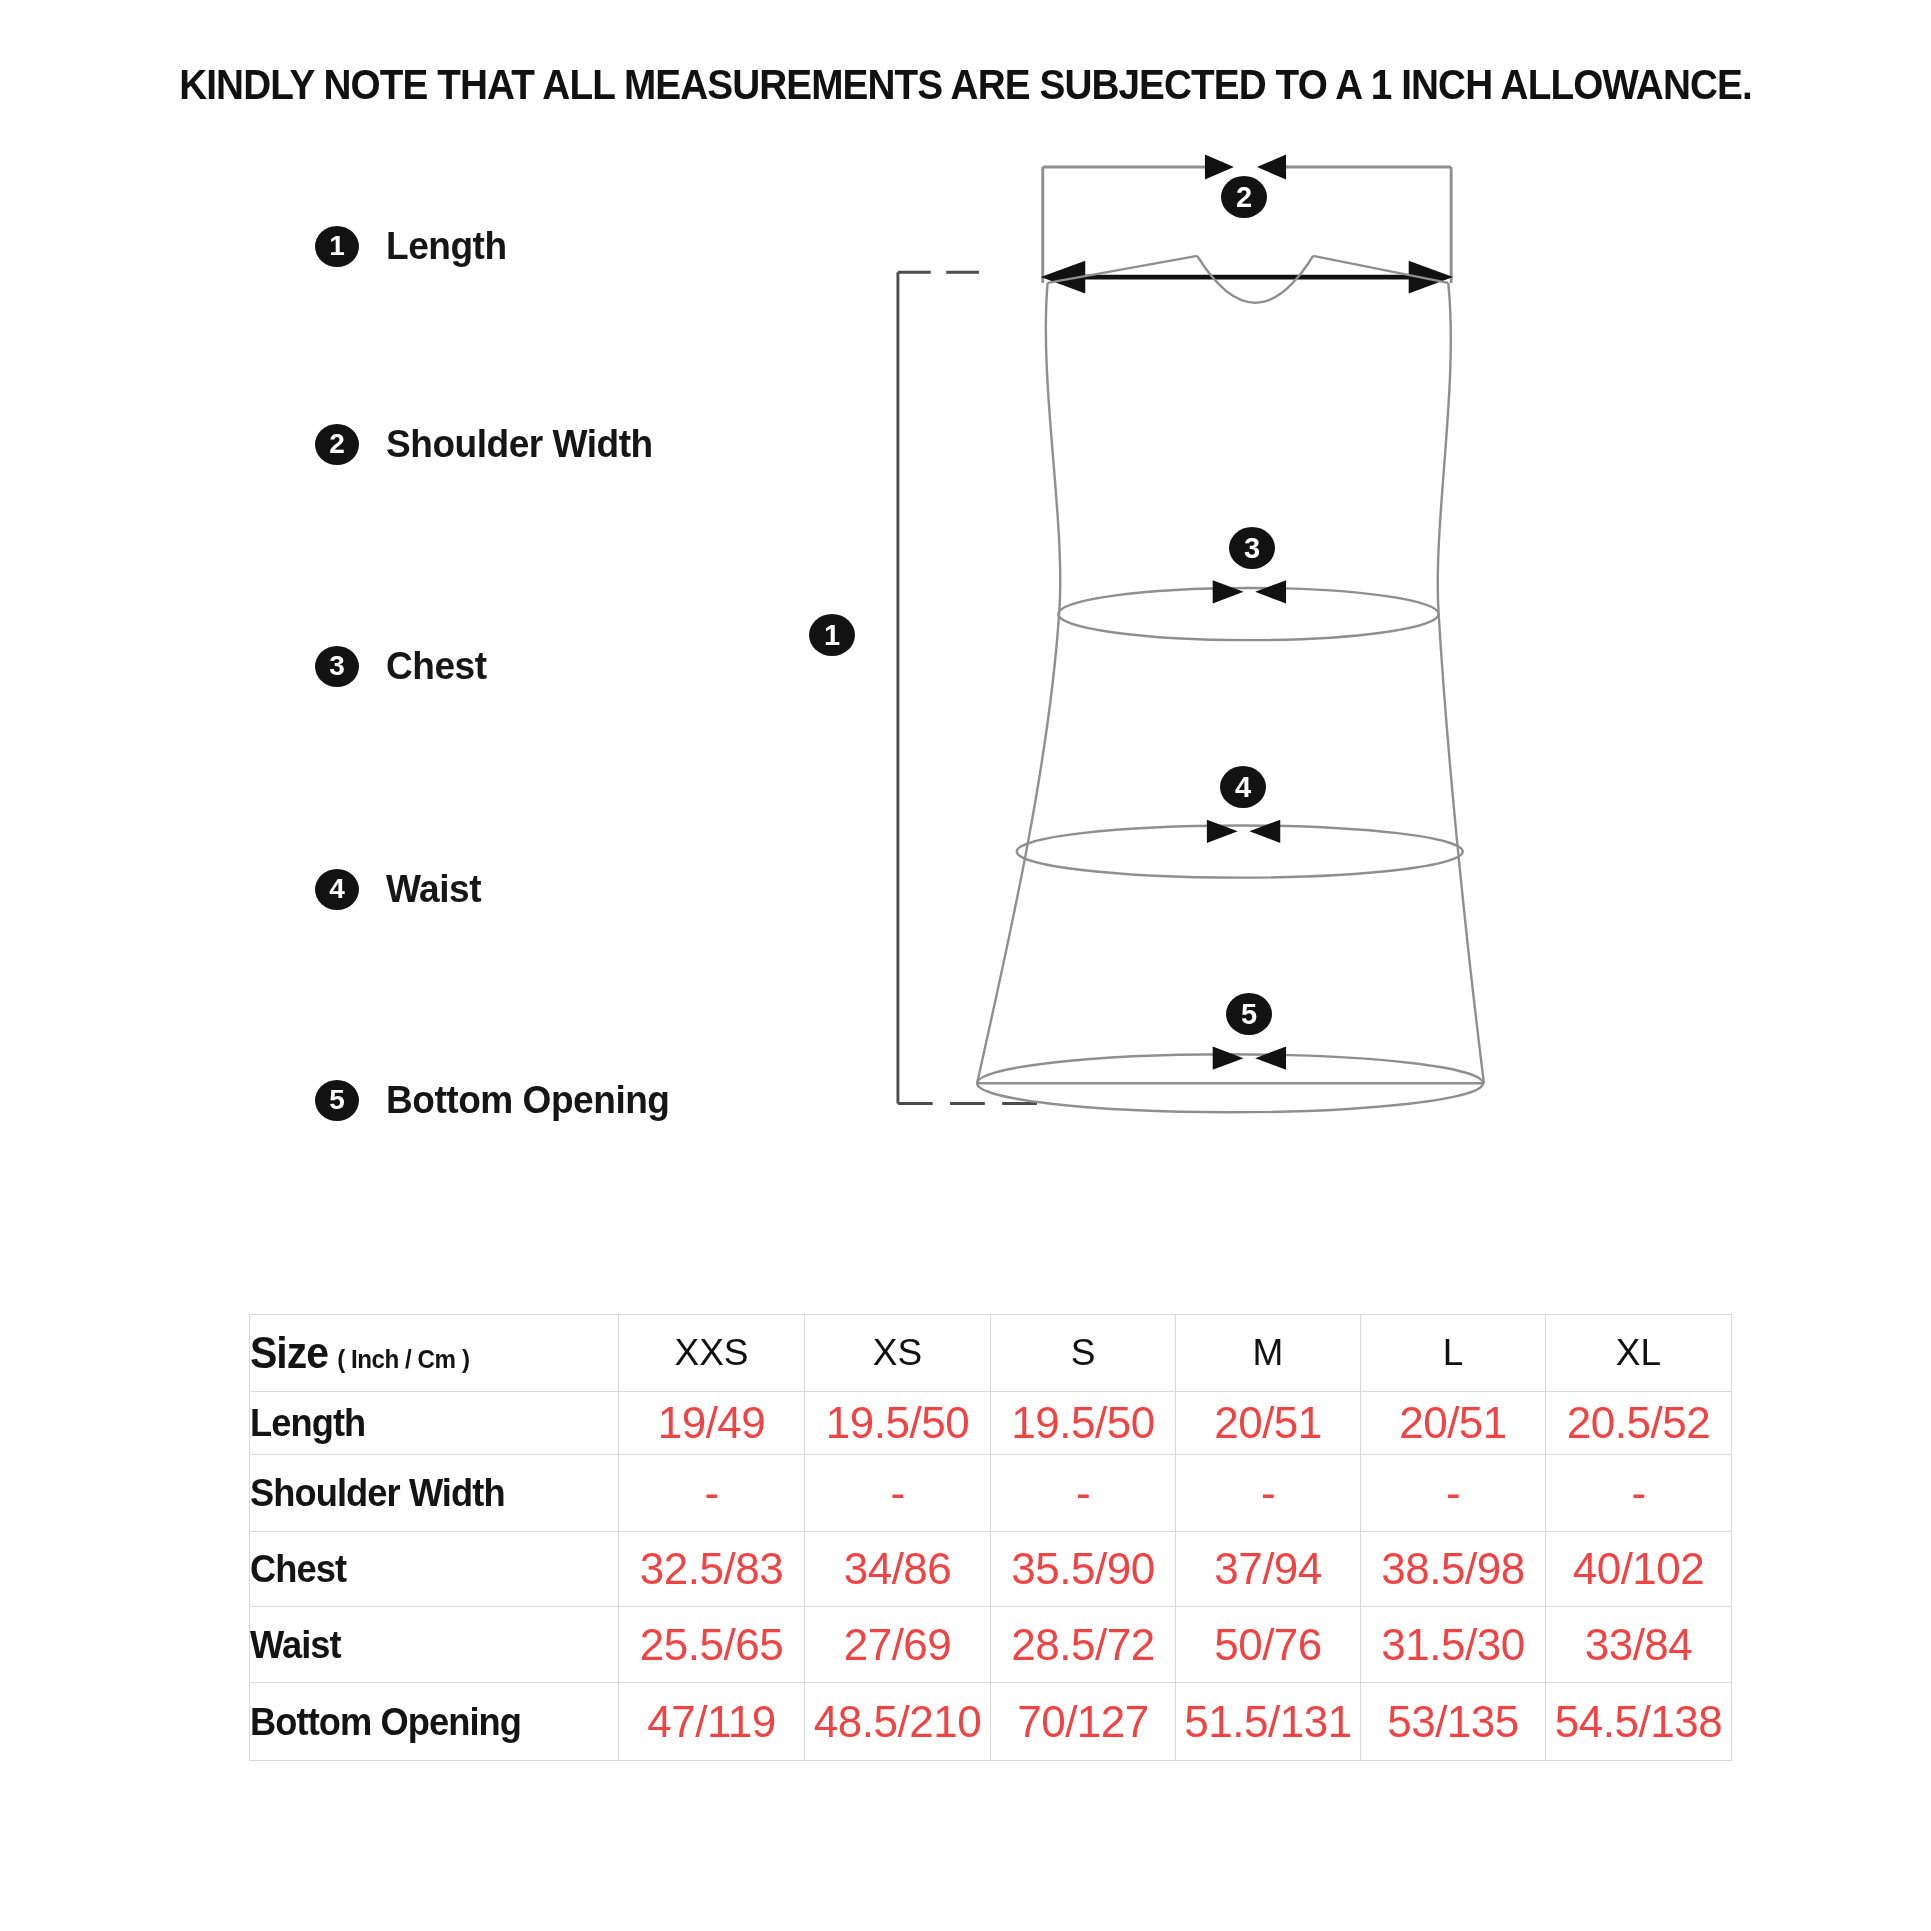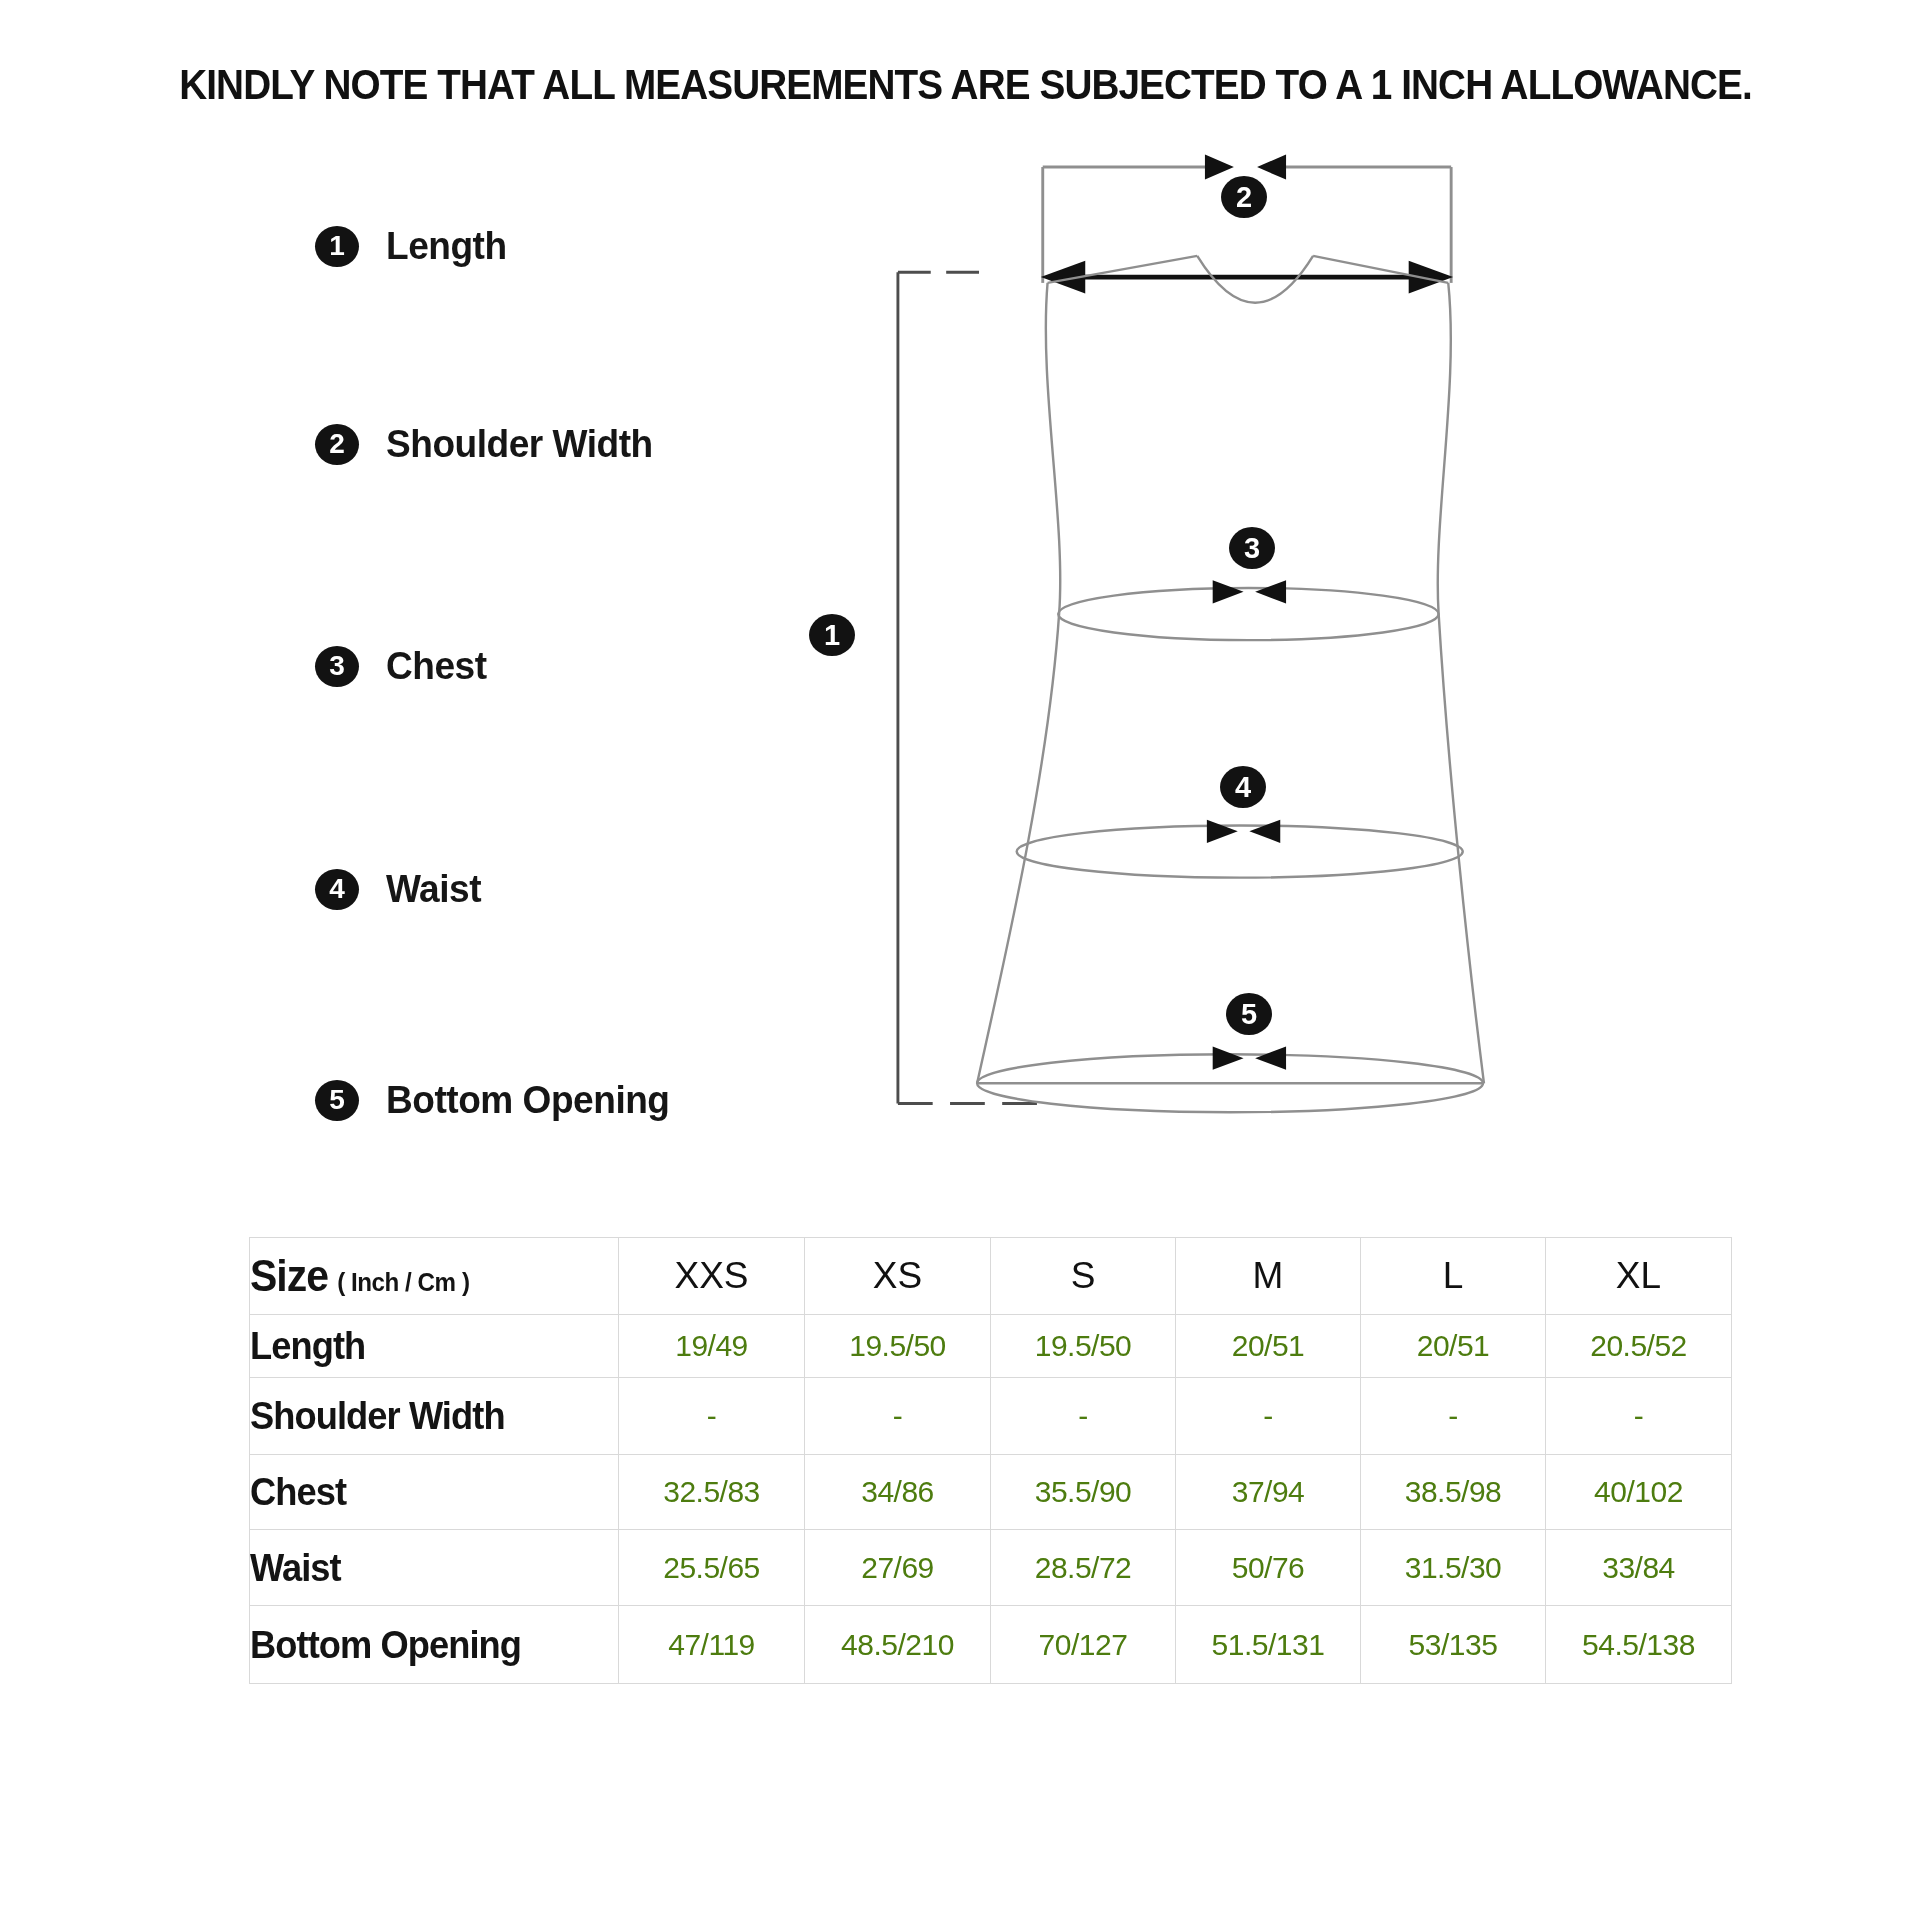--- a/index.html
+++ b/index.html
@@ -26,32 +26,32 @@
   }
   
   .dbadge{
     position:absolute;width:46px;height:42px;background:#121212;border-radius:50%;
     color:#fff;display:flex;align-items:center;justify-content:center;
     font-size:29px;font-weight:700;line-height:1;
   }
   svg.diagram{position:absolute;left:0;top:0}
   
   table.size-table{
-    position:absolute;left:249px;top:1237px;width:1224px;
+    position:absolute;left:249px;top:1314px;width:1224px;
     border-collapse:collapse;table-layout:fixed;background:#fff;
   }
   table.size-table td,table.size-table th{
     border:1px solid #d9d9d9;padding:0;vertical-align:middle;
   }
   .cell-label{
     text-align:left;padding-left:15.4px;font-size:39px;font-weight:700;
     letter-spacing:-1px;color:#141414;white-space:nowrap;
   }
   .cell-label .inner{display:inline-block;transform:scaleX(.93);transform-origin:0 50%}
-  .cell-val{text-align:center;font-size:30px;font-weight:400;color:#4d7c0f;letter-spacing:-0.5px}
+  .cell-val{text-align:center;font-size:44px;font-weight:400;color:#ef4444;letter-spacing:-0.5px}
   .col-head{text-align:center;font-size:37px;font-weight:400;color:#111}
   .size-word{font-size:44px;font-weight:700;letter-spacing:-1px}
   .unit-word{font-size:26px;font-weight:700;letter-spacing:-0.5px;margin-left:9.7px}
 </style>
 </head>
 <body>
 
 <div class="note">KINDLY NOTE THAT ALL MEASUREMENTS ARE SUBJECTED TO A 1 INCH ALLOWANCE.</div>
 
 <div class="legend-item" style="top:224px">

